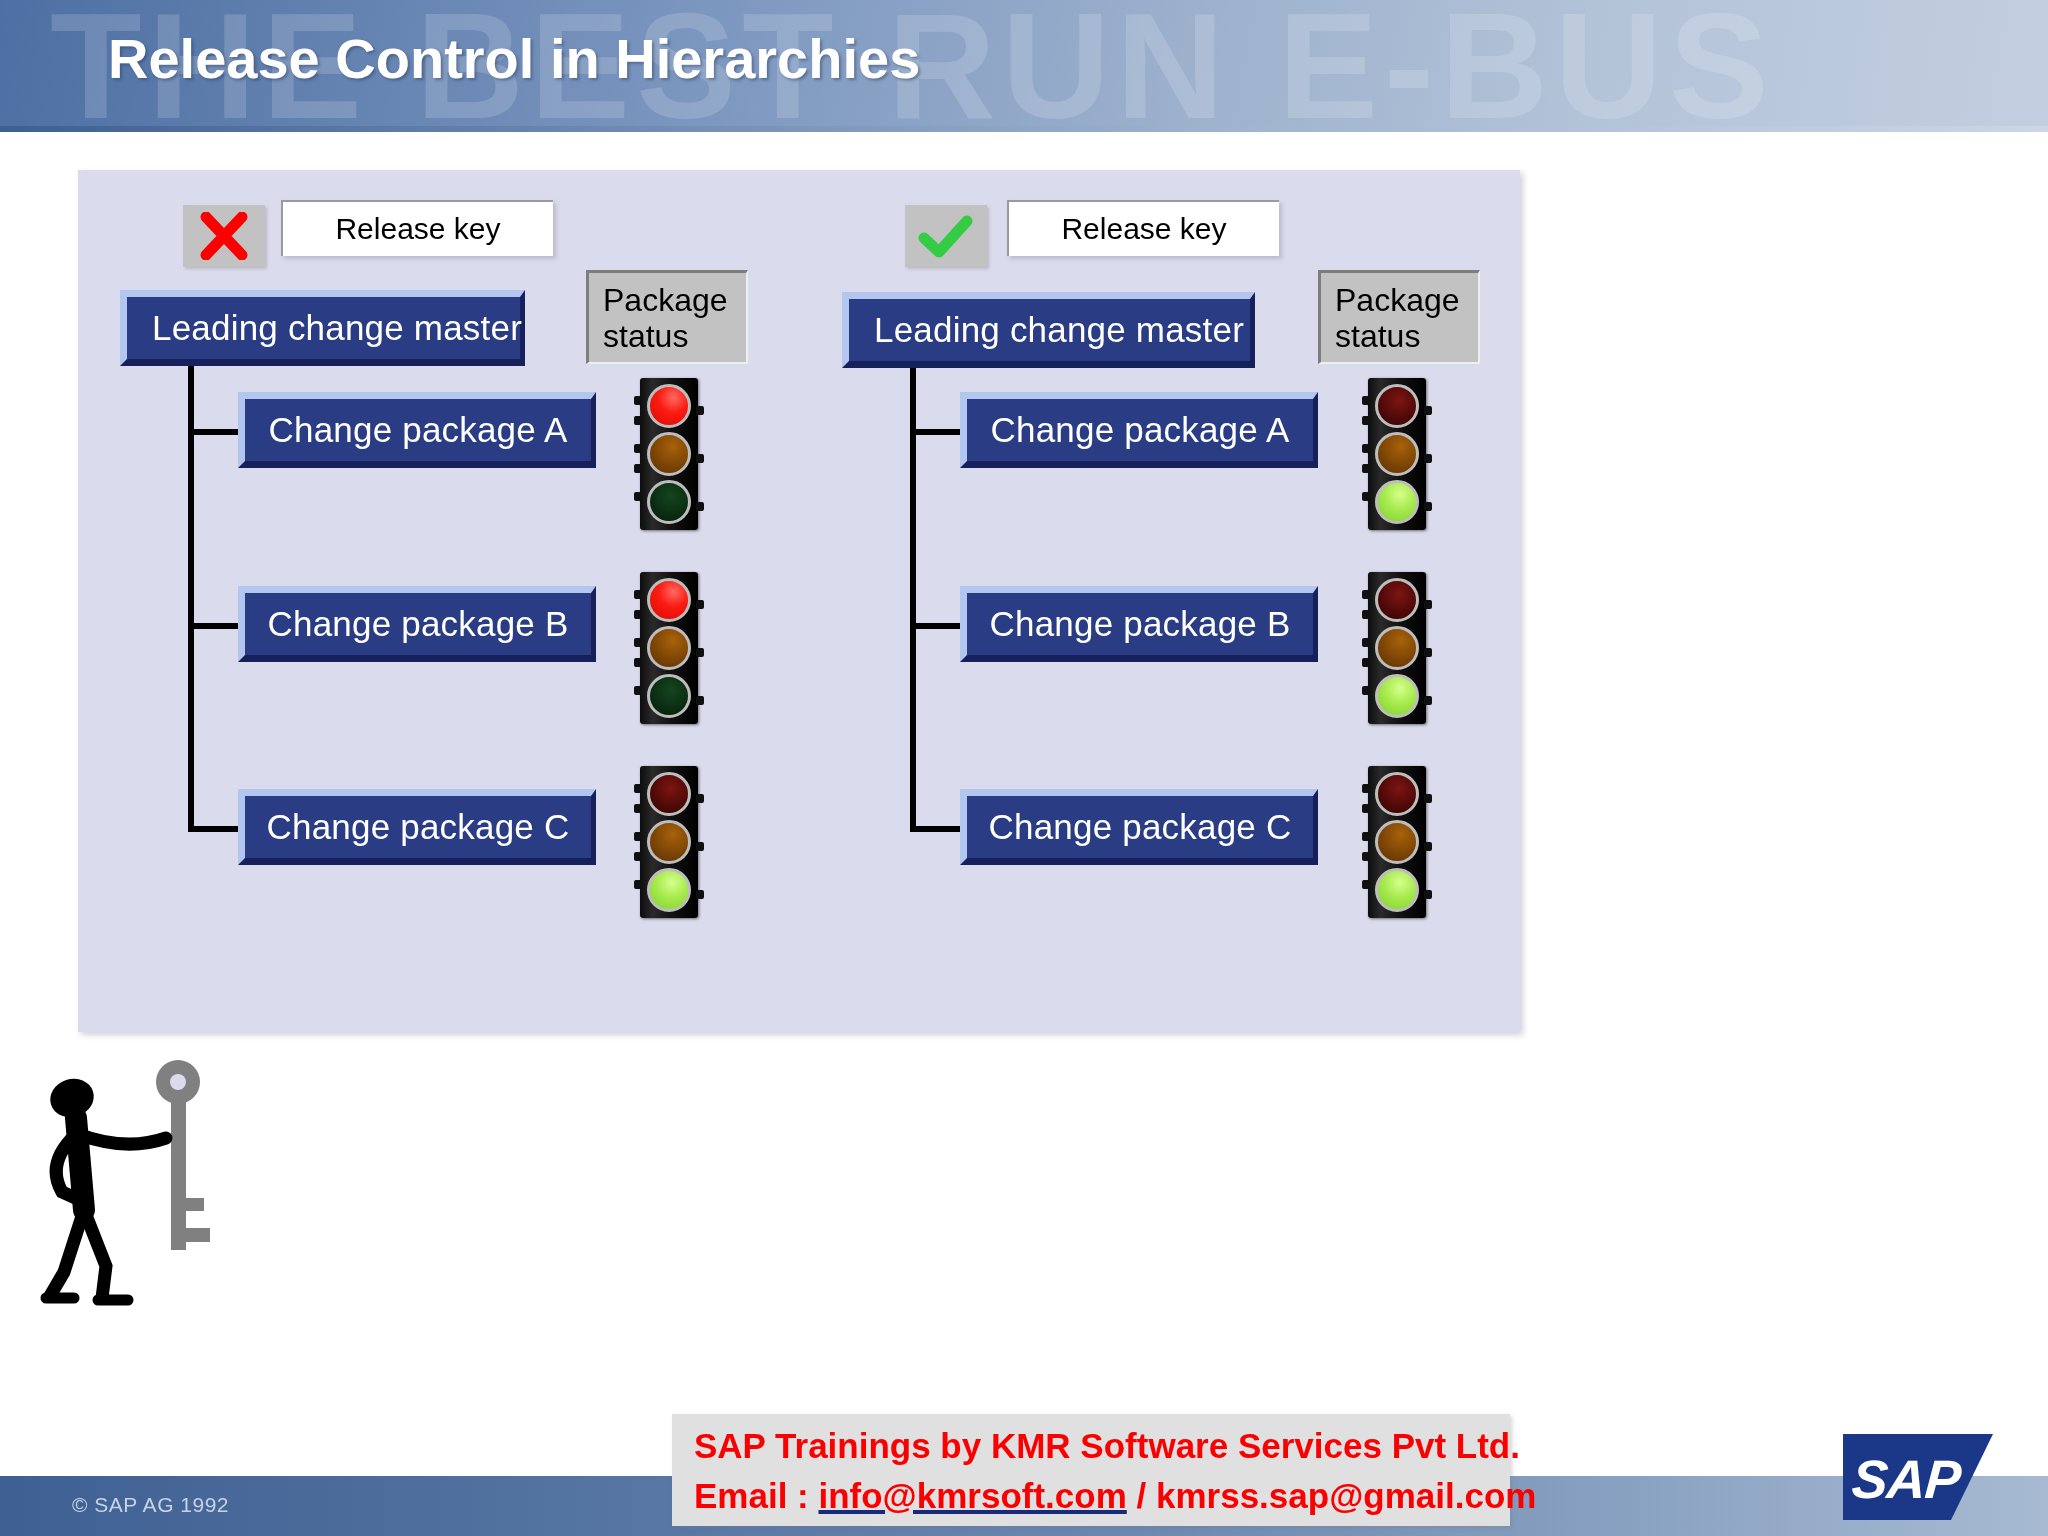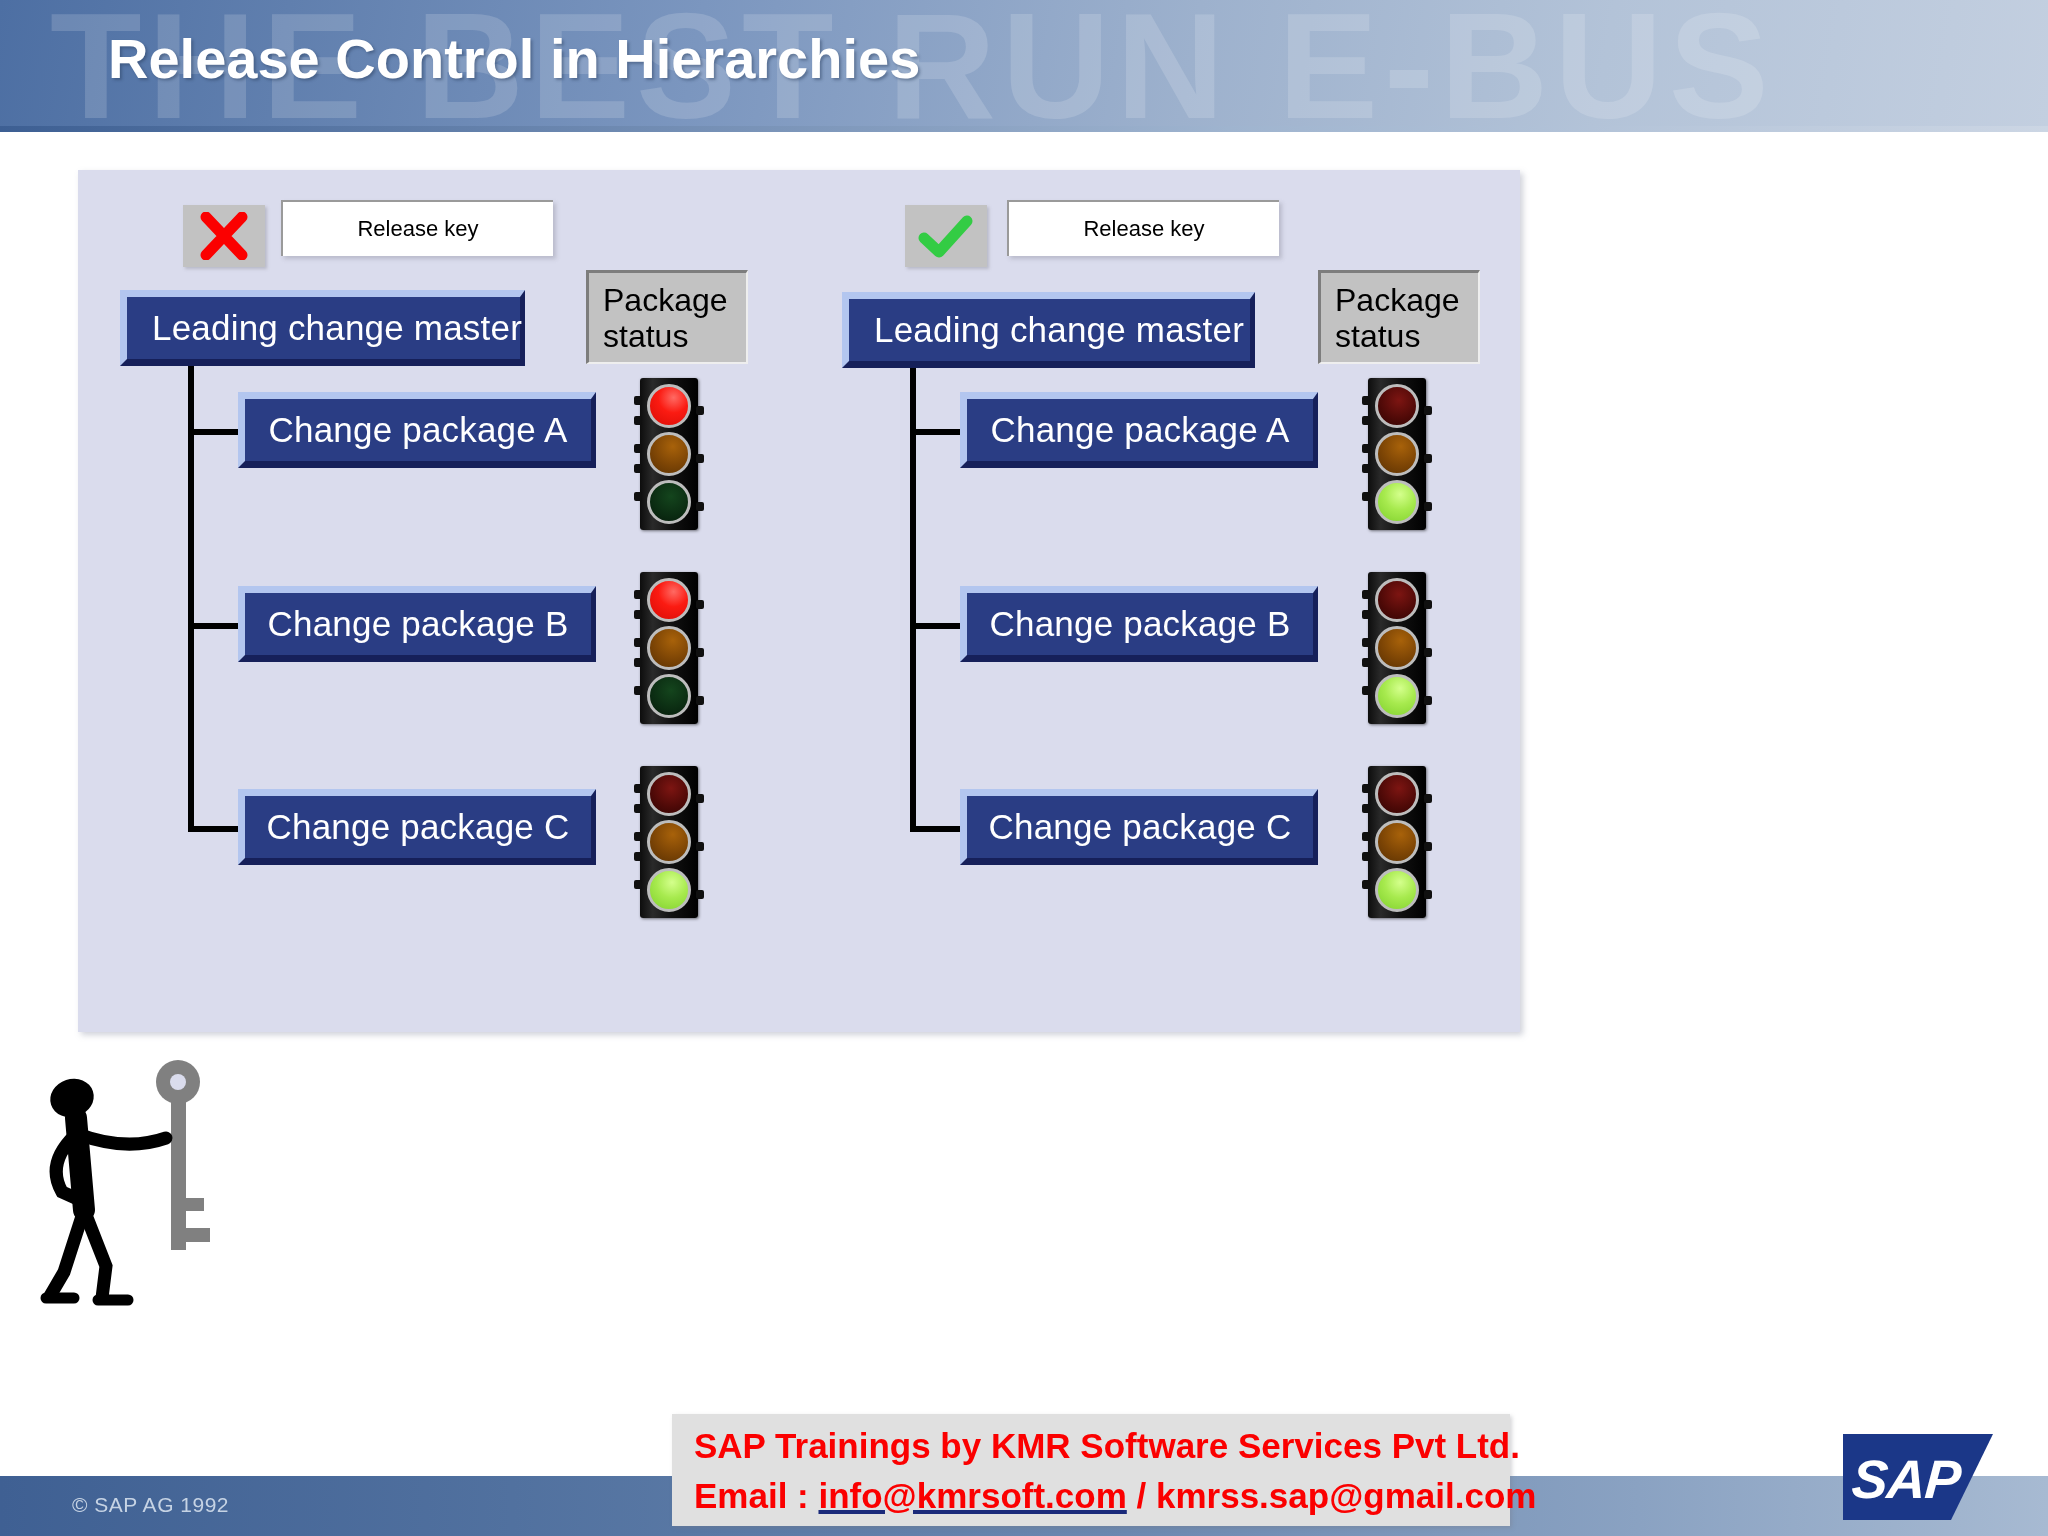--- a/index.html
+++ b/index.html
@@ -78,21 +78,21 @@
     box-shadow:2px 2px 3px rgba(120,120,130,0.35);
     display:flex;align-items:center;justify-content:center;
   }
   .keylabel{
     position:absolute;height:56px;
     background:#ffffff;
     border-top:2px solid #9a9a9a;
     border-left:2px solid #9a9a9a;
     box-sizing:border-box;
     display:flex;align-items:center;justify-content:center;
-    font-size:22px;color:#000000;
+    font-size:30px;color:#000000;
     box-shadow:3px 3px 4px rgba(140,140,155,0.4);
   }
 
   
   .vline{position:absolute;background:#000000;width:6px;}
   .hline{position:absolute;background:#000000;height:6px;}
 
   
   .tl{
     position:absolute;width:58px;height:152px;

